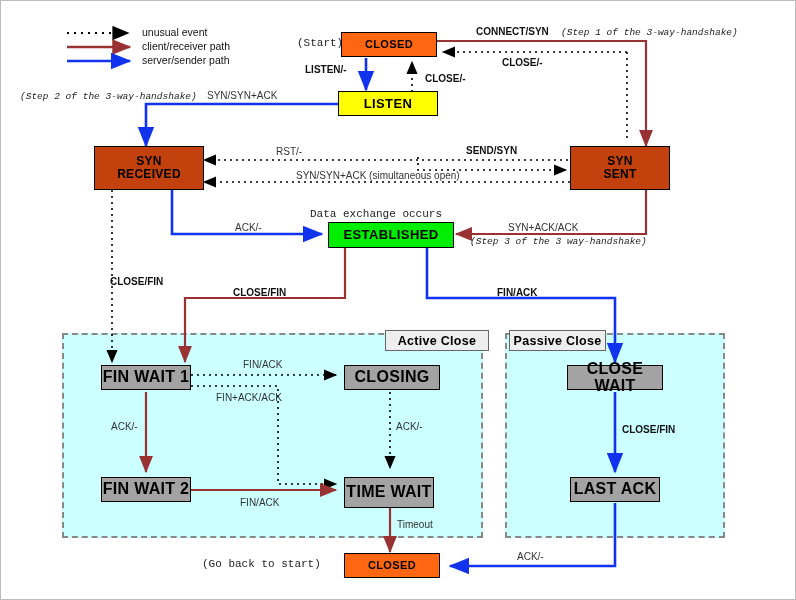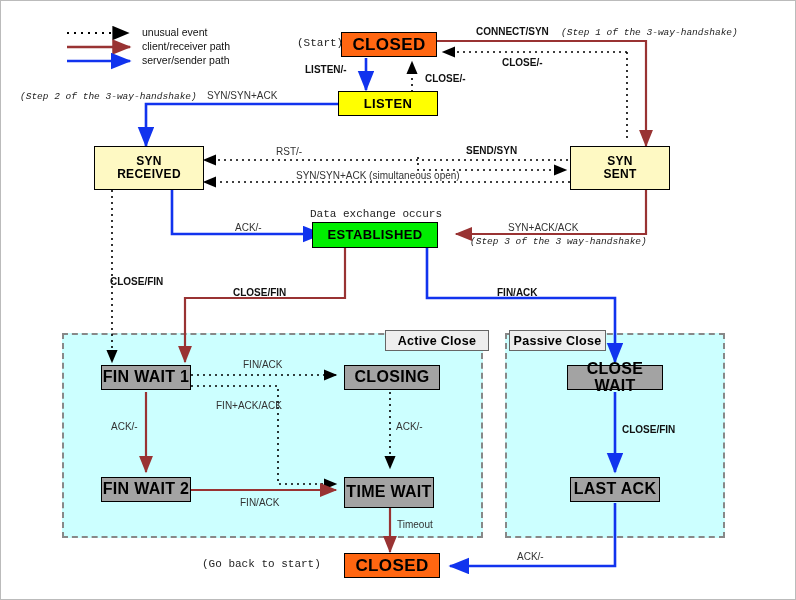--- a/index.html
+++ b/index.html
@@ -8,23 +8,23 @@
   #root{position:relative;width:796px;height:600px;background:#ffffff;overflow:hidden;}
   #root::after{content:"";position:absolute;left:0;top:0;right:0;bottom:0;border:1px solid #bbbbbb;pointer-events:none;}
 
   svg.layer{position:absolute;left:0;top:0;width:796px;height:600px;}
   svg.under{z-index:1;}
   svg.over{z-index:3;}
 
   .node{position:absolute;z-index:2;box-sizing:border-box;border:1px solid #000000;
         display:flex;align-items:center;justify-content:center;text-align:center;
         font-weight:bold;color:#000000;line-height:1.05;}
-  .n-closed{background:#ff6611;font-size:17px;letter-spacing:.4px;}
+  .n-closed{background:#ff6611;font-size:11px;letter-spacing:.4px;}
   .n-listen{background:#ffff00;font-size:13px;letter-spacing:.4px;}
-  .n-gray{background:#fef9c3;font-size:12px;letter-spacing:.3px;}
+  .n-gray{background:#c2410c;font-size:12px;letter-spacing:.3px;}
   .n-estab{background:#00ee00;font-size:13px;letter-spacing:.4px;}
   .n-yellow{background:#a3a3a3;font-size:16px;letter-spacing:.3px;}
 
   .group{position:absolute;z-index:1;box-sizing:border-box;background:#ccffff;
          border:2px dashed #888888;}
   .grouplabel{position:absolute;z-index:2;box-sizing:border-box;background:#eeeeee;
               border:1px solid #666666;font-size:12.5px;font-weight:bold;color:#000000;
               display:flex;align-items:center;justify-content:center;letter-spacing:.3px;}
 
   .lbl{position:absolute;z-index:4;font-size:10px;color:#333333;white-space:nowrap;
@@ -123,21 +123,21 @@
   <div class="node n-gray" style="left:94px;top:146px;width:110px;height:44px;flex-direction:column;">
     <span>SYN</span>
     <span>RECEIVED</span>
   </div>
 
   <div class="node n-gray" style="left:570px;top:146px;width:100px;height:44px;flex-direction:column;">
     <span>SYN</span>
     <span>SENT</span>
   </div>
 
-  <div class="node n-estab" style="left:312px;top:222px;width:126px;height:26px;">ESTABLISHED</div>
+  <div class="node n-estab" style="left:328px;top:222px;width:126px;height:26px;">ESTABLISHED</div>
 
   <div class="node n-yellow" style="left:101px;top:365px;width:90px;height:25px;">FIN WAIT 1</div>
 
   <div class="node n-yellow" style="left:344px;top:365px;width:96px;height:25px;">CLOSING</div>
 
   <div class="node n-yellow" style="left:101px;top:477px;width:90px;height:25px;">FIN WAIT 2</div>
 
   <div class="node n-yellow" style="left:344px;top:477px;width:90px;height:31px;">TIME WAIT</div>
 
   <div class="node n-yellow" style="left:567px;top:365px;width:96px;height:25px;">CLOSE WAIT</div>
@@ -169,21 +169,21 @@
   <span class="lbl mono2" style="left:310px;top:208px;">Data exchange occurs</span>
   <span class="lbl" style="left:235px;top:222px;">ACK/-</span>
   <span class="lbl" style="left:508px;top:222px;">SYN+ACK/ACK</span>
   <span class="lbl mono" style="left:470px;top:236px;">(Step 3 of the 3 way-handshake)</span>
 
   <span class="lbl b" style="left:110px;top:276px;">CLOSE/FIN</span>
   <span class="lbl b" style="left:233px;top:287px;">CLOSE/FIN</span>
   <span class="lbl b" style="left:497px;top:287px;">FIN/ACK</span>
 
   <span class="lbl" style="left:243px;top:359px;">FIN/ACK</span>
-  <span class="lbl" style="left:196px;top:400px;padding-left:20px;">FIN+ACK/ACK</span>
+  <span class="lbl" style="left:196px;top:392px;padding-left:20px;">FIN+ACK/ACK</span>
 
   <span class="lbl" style="left:111px;top:421px;">ACK/-</span>
   <span class="lbl" style="left:396px;top:421px;">ACK/-</span>
   <span class="lbl" style="left:240px;top:497px;">FIN/ACK</span>
 
   <span class="lbl b" style="left:622px;top:424px;">CLOSE/FIN</span>
 
   <span class="lbl" style="left:397px;top:519px;">Timeout</span>
   <span class="lbl" style="left:517px;top:551px;">ACK/-</span>
 

